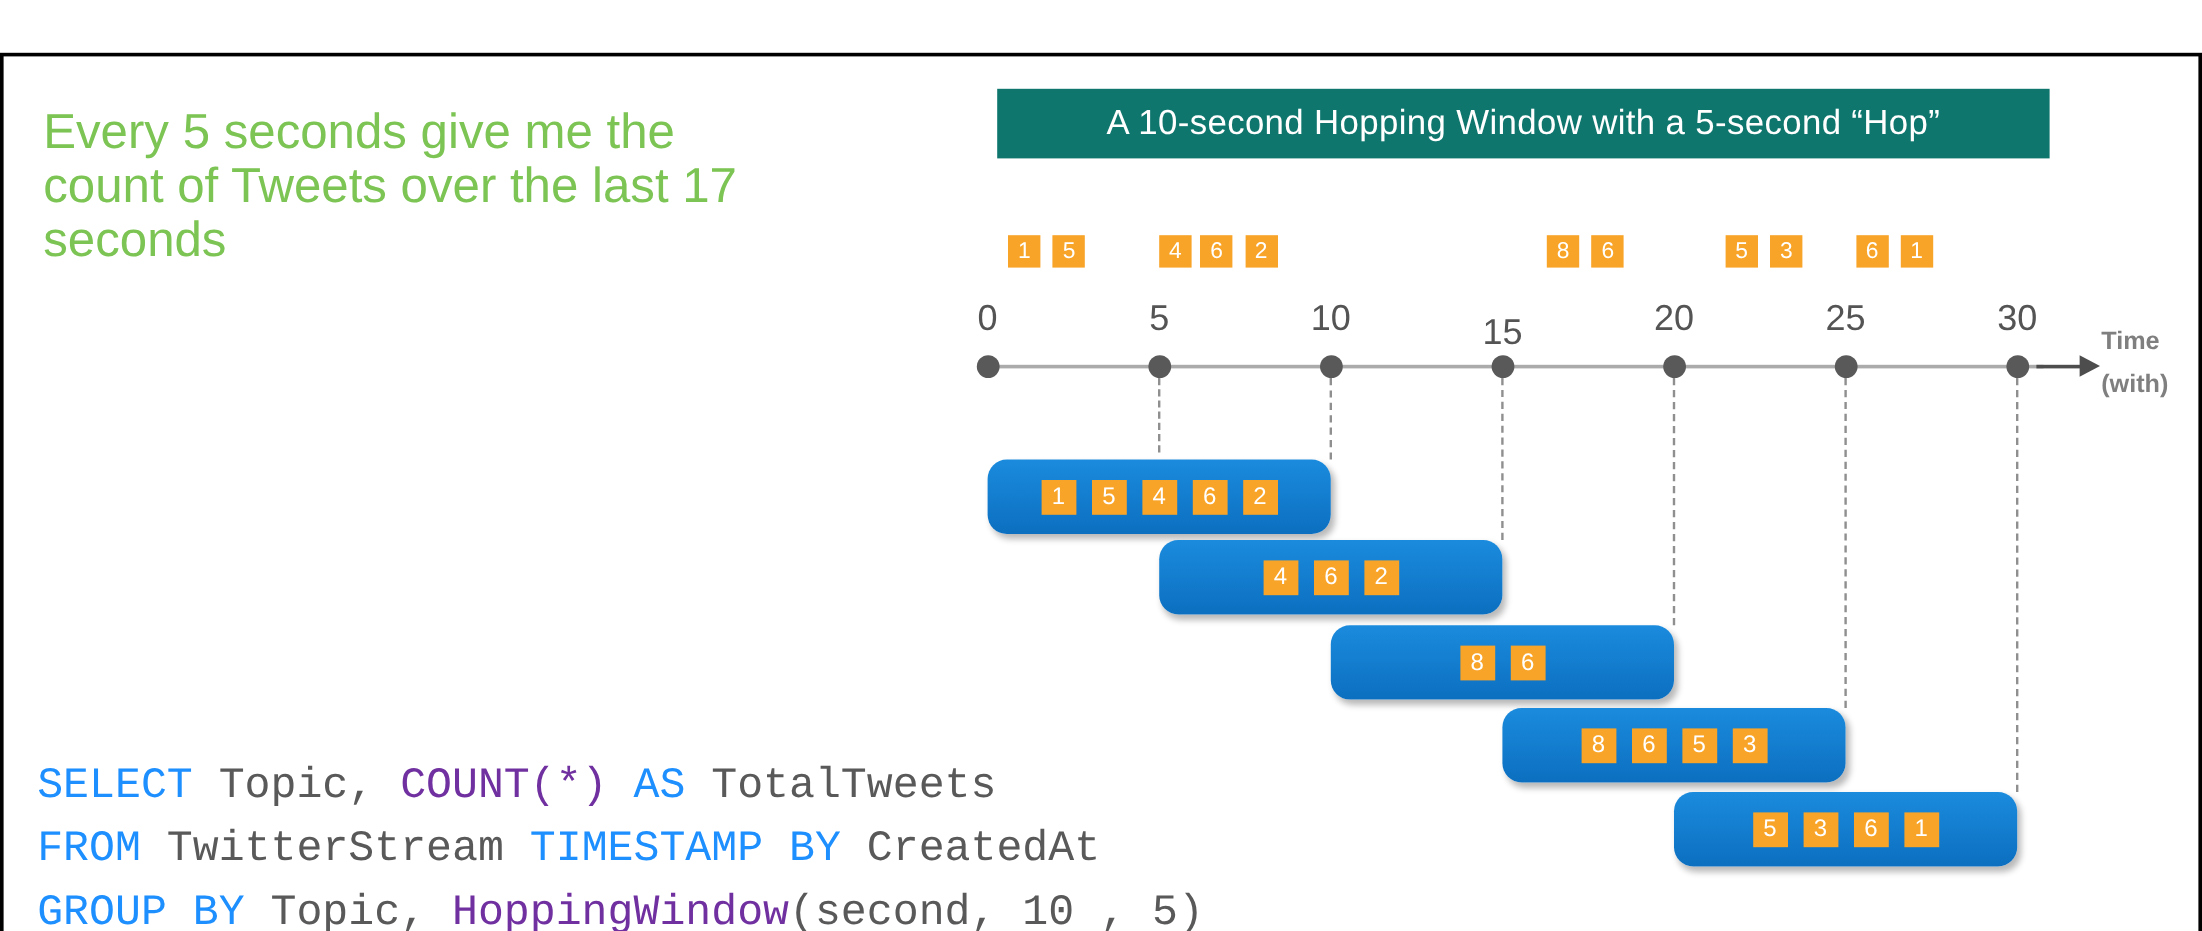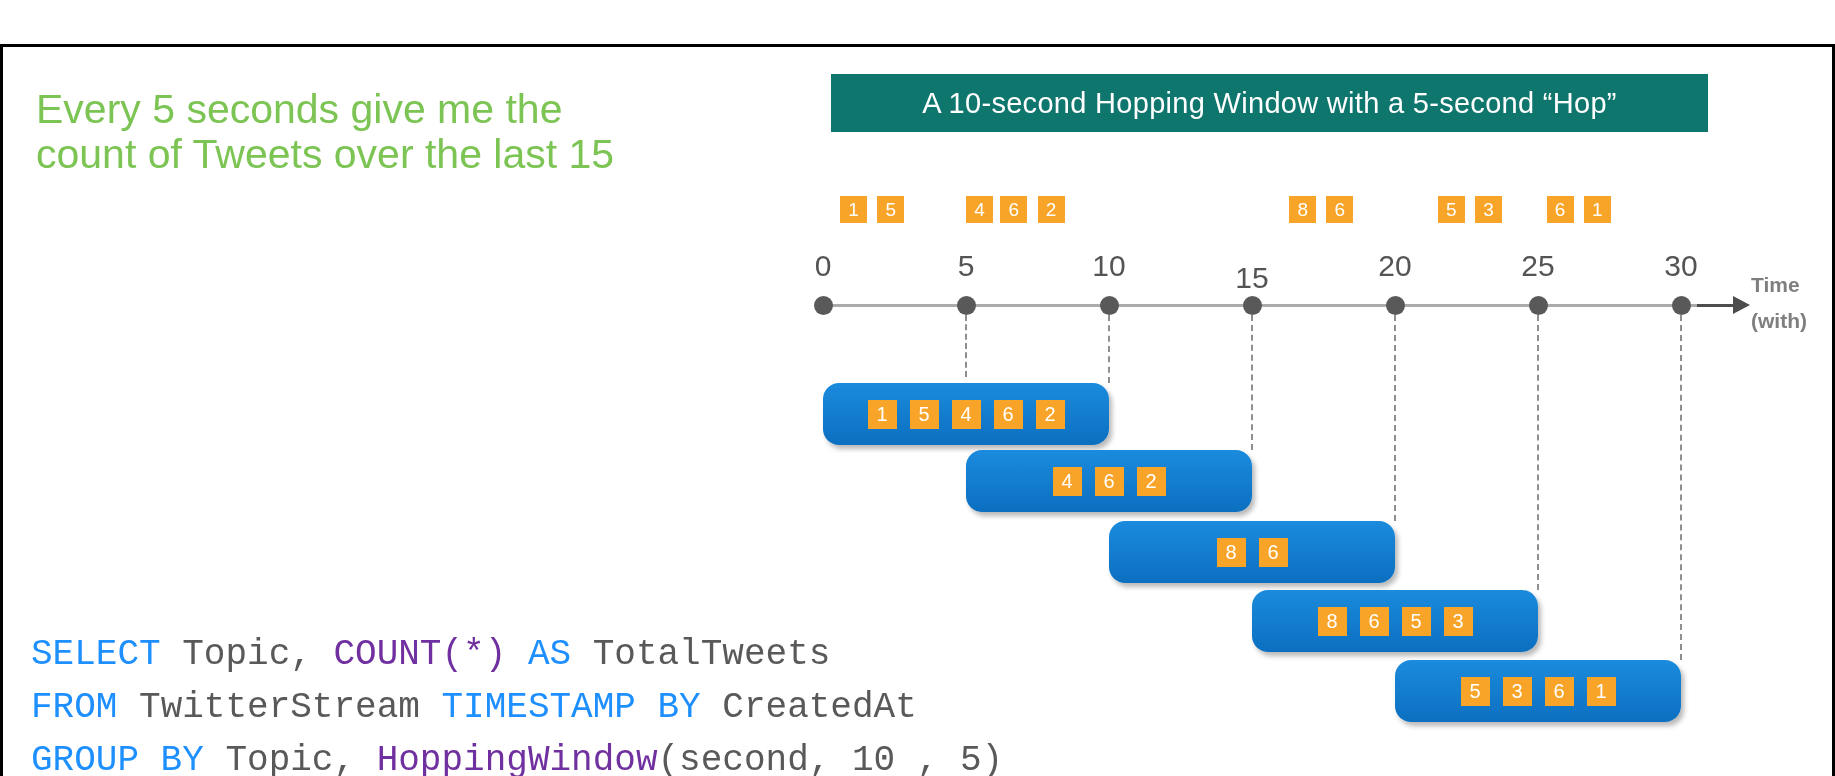--- a/index.html
+++ b/index.html
@@ -67,21 +67,22 @@
   }
   .code-line{display:block;}
 </style>
 </head>
 <body>
 
 <div id="slide">
 
   <div id="headline" style="color: rgb(124, 196, 83);">
     <span>Every 5 seconds give me the</span>
-    <span>count of Tweets over the last 15</span>
+    <span>count of Tweets over the last 17</span>
+    <span>seconds</span>
   </div>
 
   <div id="banner" style="background: #0f766e; color: rgb(255, 255, 255);">
     <span>A 10-second Hopping Window with a 5-second “Hop”</span>
   </div>
 
   <div id="timeline">
     <div id="axis-line" style="left: 820px; top: 257px; width: 880px; background: rgb(171, 171, 171);"></div>
     <div id="axis-line-dark" style="left: 1694px; top: 257px; width: 40px; background: rgb(77, 77, 77);"></div>
     <div id="axis-arrowhead" style="left: 1730px; top: 249px; border-left-color: rgb(77, 77, 77);"></div>

